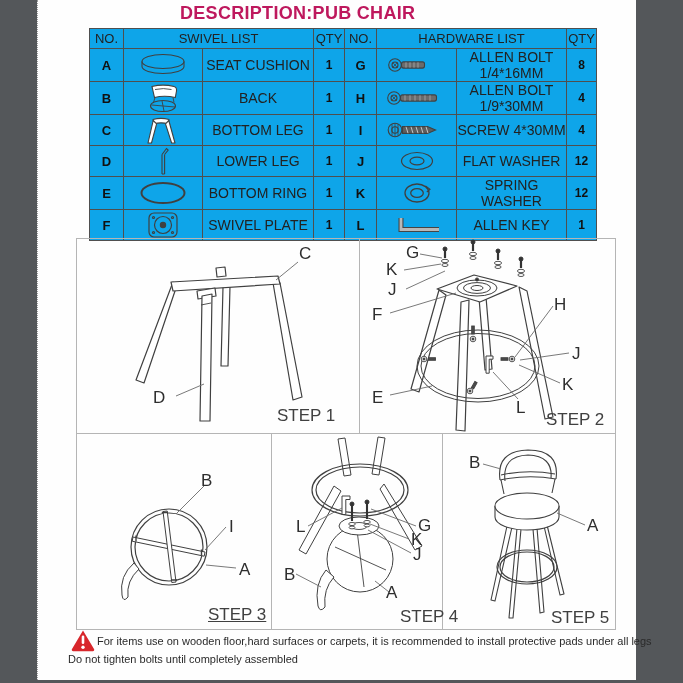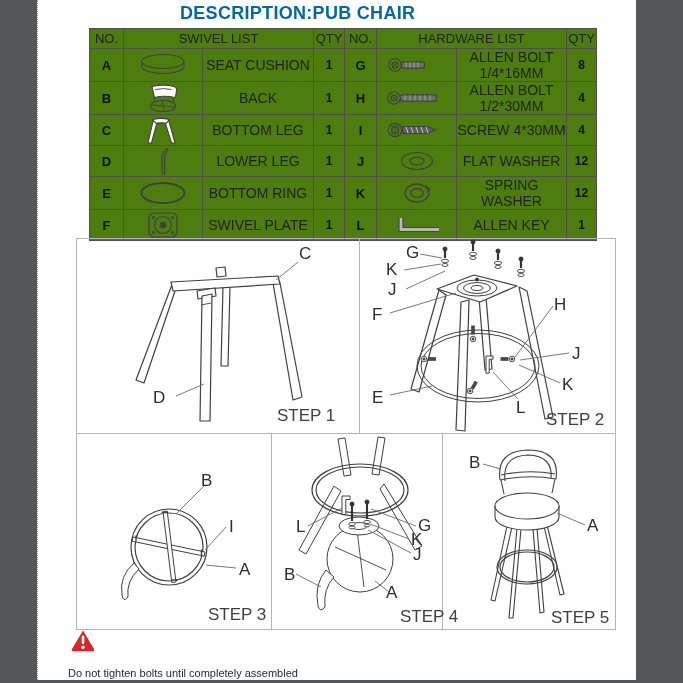--- a/index.html
+++ b/index.html
@@ -2,24 +2,24 @@
 <html><head>
 <meta charset="utf-8">
 <style>
   html,body{margin:0;padding:0;}
   body{width:683px;height:683px;overflow:hidden;background:#54575a;
        font-family:"Liberation Sans", sans-serif;-webkit-font-smoothing:antialiased;}
   .screen{position:relative;width:683px;height:683px;background:#54575a;}
   .page{position:absolute;left:37px;top:0;width:598px;height:680px;background:#fefefe;
         border-left:1px dotted #9a9a9a;}
   .title{position:absolute;left:142px;top:3px;font-size:18px;font-weight:bold;
-         letter-spacing:.3px;color:#0369a1;white-space:nowrap;}
+         letter-spacing:.3px;color:#be185d;white-space:nowrap;}
   
   table.plist{position:absolute;left:51px;top:28px;width:507px;border-collapse:collapse;
-              table-layout:fixed;background:#4d7c0f;}
+              table-layout:fixed;background:#0ea5e9;}
   table.plist th,table.plist td{border:1px solid #4f4f4f;padding:0;text-align:center;
               vertical-align:middle;overflow:hidden;}
   table.plist tbody td{border-top:1px solid #8a8a8a;}
   table.plist th{height:19px;font-size:13px;font-weight:normal;color:#222;}
   table.plist td{height:29px;}
   td.no{font-size:13px;font-weight:bold;color:#111;}
   td.pname{font-size:14px;color:#222;letter-spacing:0;}
   td.qty{font-size:12px;font-weight:bold;color:#111;}
   td.icon svg{display:block;margin:0 auto;}
   
@@ -32,21 +32,21 @@
   .p4{left:195px;top:195px;width:171px;height:195px;border-right:1px solid #b5b5b5;}
   .p5{left:366px;top:195px;width:173px;height:195px;}
   .panel svg.diagram{position:absolute;left:0;top:0;}
   .callout{position:absolute;font-size:17px;color:#2e2e2e;line-height:1;}
   .steplabel{position:absolute;font-size:17px;color:#404040;white-space:nowrap;line-height:1;}
   
   .warnicon{position:absolute;left:33px;top:629px;}
   .note{position:absolute;font-size:11px;color:#2a2a2a;white-space:nowrap;}
   .n1{left:59px;top:635px;}
   .n2{left:30px;top:651px;}
-  .n3{left:30px;top:667px;}
+  .n3{left:30px;top:653px;}
 </style>
 </head>
 <body>
 
 <div class="screen">
 <div class="page">
 
   <div class="title">DESCRIPTION:PUB CHAIR</div>
 
   <table class="plist">
@@ -110,21 +110,21 @@
         <td class="no">H</td>
         <td class="icon">
           <svg width="70" height="22" viewBox="0 0 70 22" fill="none" stroke="#404040" stroke-width="1.1">
             <circle cx="12" cy="11" r="6.3"></circle>
                 <circle cx="12" cy="11" r="3"></circle>
             <path d="M9.5,8.3 l5,5.4 M14.5,8.3 l-5,5.4" stroke-width=".8"></path>
             <rect x="18.5" y="7.9" width="36" height="6.2" rx="2" fill="#6b6b6b"></rect>
             <path d="M23,8.3 v5.4 M28,8.3 v5.4 M33,8.3 v5.4 M38,8.3 v5.4 M43,8.3 v5.4 M48,8.3 v5.4" stroke="#a5a5a5" stroke-width=".9"></path>
           </svg>
             </td>
-        <td class="pname">ALLEN BOLT 1/2*30MM</td>
+        <td class="pname">ALLEN BOLT 1/9*30MM</td>
         <td class="qty">4</td>
       </tr>
       <tr>
         <td class="no">C</td>
         <td class="icon">
           <svg width="60" height="30" viewBox="0 0 60 30" fill="#fff" stroke="#404040" stroke-width="1.1" stroke-linejoin="round">
             <path d="M20,4.5 q8,-2.3 16,0 l-.8,4.3 q-7,-1.9 -14.4,0 z"></path>
             <path d="M20.2,5.5 L15,28 L18.5,28 L23.6,8.8 Z"></path>
             <path d="M35.8,5.5 L42,28 L38.6,28 L32.5,8.8 Z"></path>
           </svg>
@@ -330,21 +330,21 @@
         </g>
         <g stroke="#6a6a6a" stroke-width=".9" fill="none">
           <path d="M127,52 L99,80"></path>
           <path d="M149,93 L128,116"></path>
           <path d="M159,134 L129,131"></path>
         </g>
       </svg>
       <span class="callout" style="left:124px;top:38px;">B</span>
       <span class="callout" style="left:152px;top:84px;">I</span>
       <span class="callout" style="left:162px;top:127px;">A</span>
-      <span class="steplabel" style="left:131px;top:172px;">STEP 3</span>
+      <span class="steplabel" style="left:131px;top:172px;text-decoration:underline;">STEP 3</span>
     </div>
 
     <div class="panel p4">
       <svg class="diagram" width="171" height="195" viewBox="0 0 171 195">
         <g stroke="#404040" stroke-width="1" fill="#fff" stroke-linejoin="round">
           <circle cx="88" cy="125" r="33"></circle>
           <path d="M63,113 L114,136 M85,96 L92,153" fill="none" stroke-width=".9"></path>
           <path d="M54,136 Q42,150 46,172 Q48,179 53,173 Q51,155 62,143 Z"></path>
           <path d="M72,42 L66,5 L73,4 L79,41 Z"></path>
           <path d="M100,40 L106,3 L113,4 L107,41 Z"></path>
@@ -418,16 +418,17 @@
       <span class="callout" style="left:144px;top:83px;">A</span>
       <span class="steplabel" style="left:108px;top:175px;">STEP 5</span>
     </div>
   </div>
 
   <svg class="warnicon" width="24" height="23" viewBox="0 0 24 23">
     <path d="M12,1.5 L23,20 a1.4,1.4 0 0 1 -1.2,2.2 H2.2 A1.4,1.4 0 0 1 1,20 Z" fill="#d8262b"></path>
     <rect x="10.7" y="6.5" width="2.6" height="8.5" rx="1.3" fill="#fff"></rect>
     <circle cx="12" cy="18.3" r="1.7" fill="#fff"></circle>
   </svg>
+  <div class="note n1">For items use on wooden floor,hard surfaces or carpets, it is recommended to install protective pads under all legs</div>
   <div class="note n3">Do not tighten bolts until completely assembled</div>
 
 </div>
 </div>
 
 </body></html>

